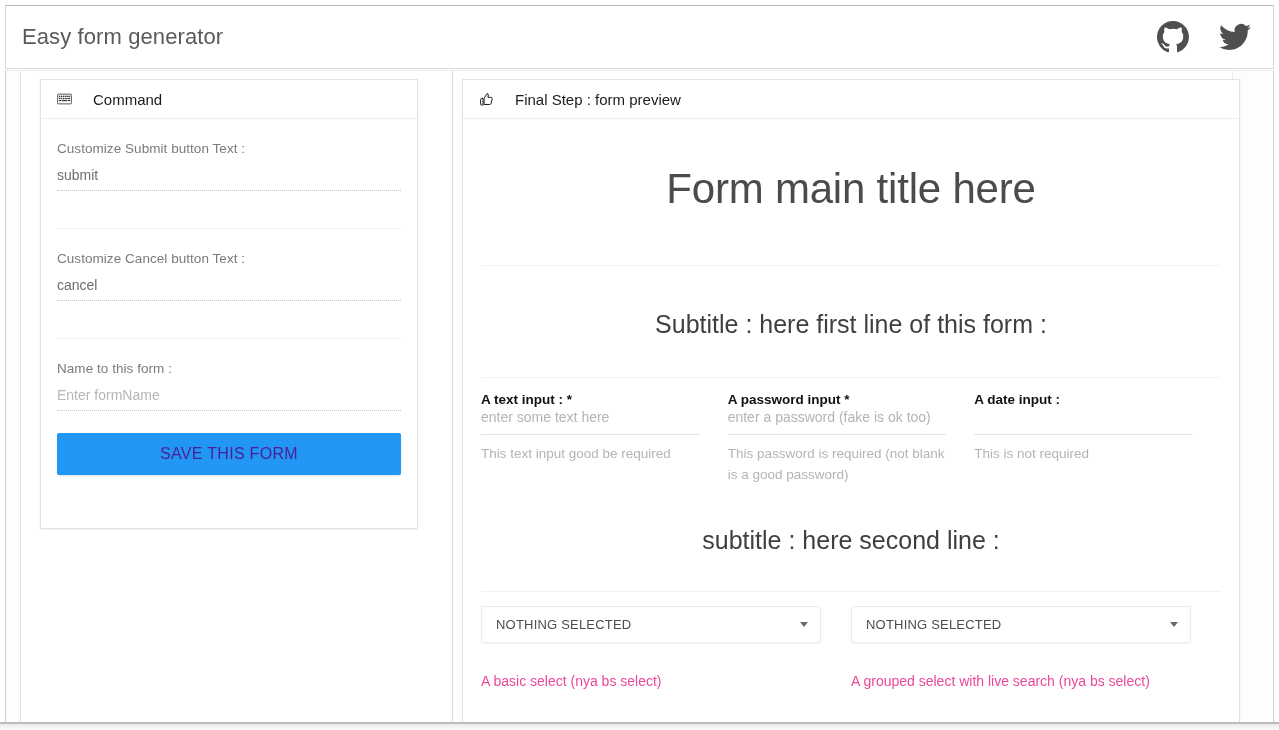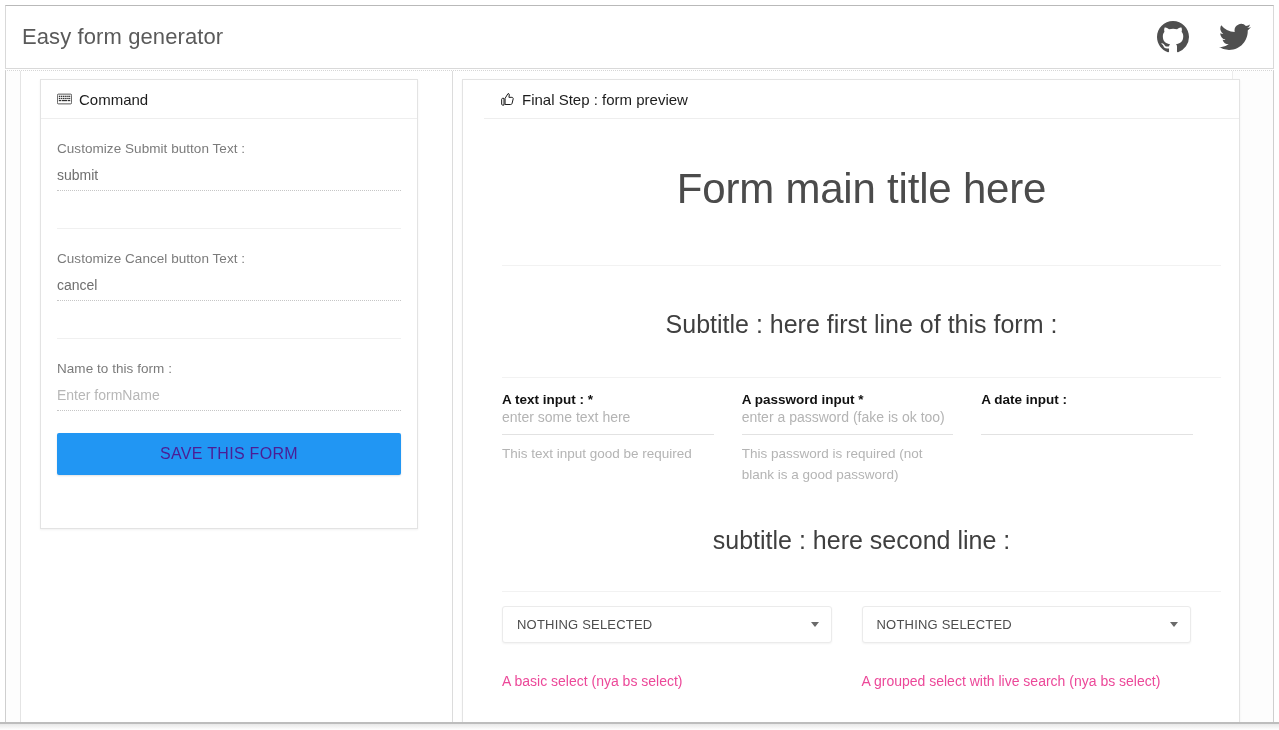--- a/index.html
+++ b/index.html
@@ -107,21 +107,21 @@
     box-shadow: 0 1px 2px rgba(0,0,0,0.06);
   }
   .panel-head {
     height: 38px;
     display: flex;
     align-items: center;
     padding: 0 0 0 16px;
     border-bottom: 1px solid #eeeeee;
     font-size: 15px;
     color: #1c1c1c;
-    gap: 7px;
+    gap: 21px;
   }
   .panel-head .ico { display: inline-flex; align-items: center; color: #222; }
   .panel-head .ico svg { display: block; }
   .panel-body { padding: 0; }
 
   
   #panel-command {
     left: 34px;
     top: 8px;
     width: 378px;
@@ -170,21 +170,20 @@
     box-shadow: 0 1px 2px rgba(0,0,0,0.12);
   }
 
   
   #panel-preview {
     left: 456px;
     top: 8px;
     width: 778px;
     height: 644px;
     overflow: hidden;
-    padding-left: 21px;
   }
   .preview-body { padding: 0 18px; }
 
   .form-title {
     text-align: center;
     font-size: 42px;
     font-weight: 400;
     color: #4b4b4b;
     padding: 46px 0 52px 0;
     letter-spacing: -0.2px;
@@ -373,20 +372,21 @@
 
           <div class="col-3">
             <div class="inp-label">A password input *</div>
             <input class="inp-line" type="text" placeholder="enter a password (fake is ok too)" style="">
             <div class="inp-help">This password is required (not blank is a good password)</div>
           </div>
 
           <div class="col-3">
             <div class="inp-label">A date input :</div>
             <input class="inp-line" type="text" placeholder="" style="">
+            <div class="inp-help">This is not required</div>
           </div>
         </div>
 
         <div class="form-subtitle second">subtitle : here second line :</div>
 
         <div class="row">
           <div class="col-half">
             <div class="bs-select">
               <span class="val">NOTHING SELECTED</span>
               <span class="caret"></span>

